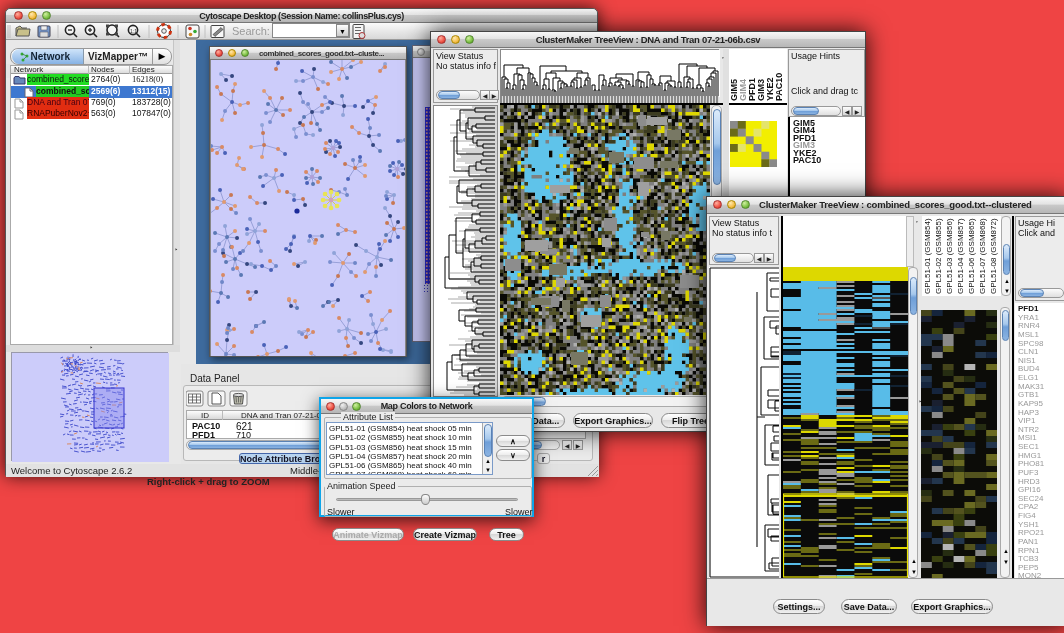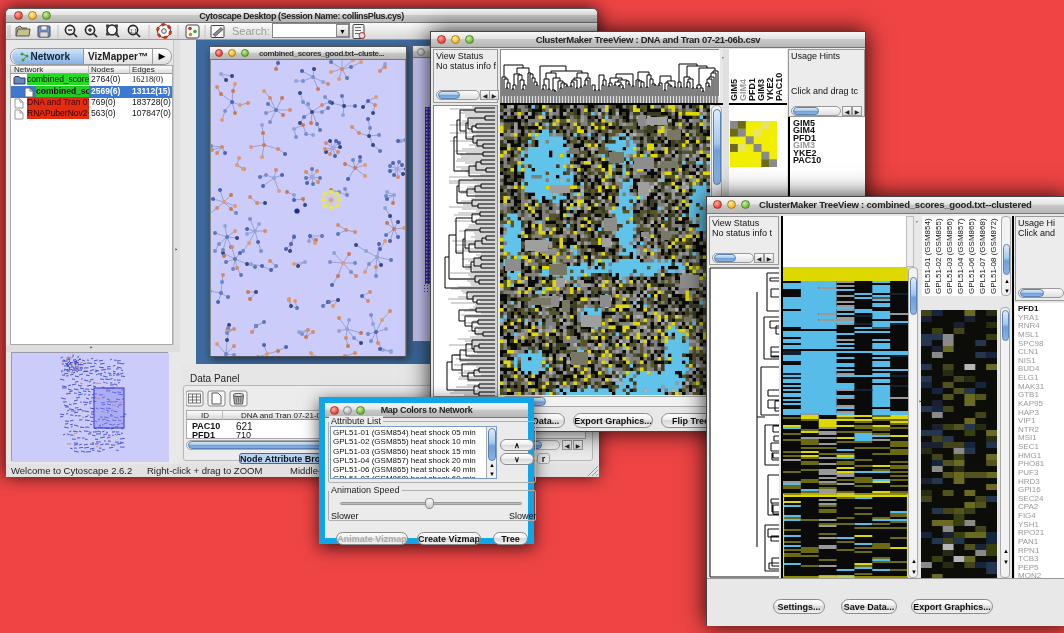--- a/index.html
+++ b/index.html
@@ -245,21 +245,21 @@
       </div>
       <div class="sarr" style="left:378px; top:54px;">◀</div>
       <div class="sarr" style="left:389px; top:54px;">▶</div>
     </div>
     <div class="abs nw" style="left:58px; top:89px; width:84px; height:11px; background:#b8d4f0; border:1px solid #4466aa; border-radius:3px; font-size:9px; font-weight:bold; color:#112; text-align:center; line-height:10px; overflow:hidden;">Node Attribute Brows</div>
     <div class="abs" style="left:356px; top:89px; width:13px; height:11px; background:#ececec; border:1px solid #aaa; border-radius:3px; font-size:9px; font-weight:bold; color:#112; text-align:center;">r</div>
   </div>
 
   <div class="abs" style="left:0; top:455px; width:593px; height:13px; background:#e2e2e2; font-size:9.5px; color:#222;">
     <span class="abs nw" style="left:5px; top:1px;">Welcome to Cytoscape 2.6.2</span>
-    <span class="abs nw" style="left:141px; top:1px;">Right-click + drag  to  ZOOM</span>
+    <span class="abs nw" style="left:141px; top:12px;font-weight:bold;">Right-click + drag  to  ZOOM</span>
     <span class="abs nw" style="left:284px; top:1px;">Middle-</span>
     <svg class="abs" style="left:580px; top:0px;" width="13" height="13">
           <g stroke="#999" stroke-width="1">
             <line x1="12" y1="2" x2="2" y2="12"></line>
             <line x1="12" y1="6" x2="6" y2="12"></line>
             <line x1="12" y1="10" x2="10" y2="12"></line>
           </g>
         </svg>
   </div>
 </div>
@@ -390,28 +390,28 @@
   <div class="abs" style="left:70px; top:364px; width:364px; height:11px; background:#f2f2f2; border:1px solid #aaa; border-radius:5px;">
     <div class="spill" style="left:2px; top:0px; width:42px; height:9px;"></div>
   </div>
 
   <div class="btn" style="left:8px; top:381px; width:56px; height:15px; line-height:14px;">Settings...</div>
   <div class="btn" style="left:72px; top:381px; width:62px; height:15px; line-height:14px;">Save Data...</div>
   <div class="btn" style="left:142px; top:381px; width:80px; height:15px; line-height:14px;">Export Graphics...</div>
   <div class="btn" style="left:230px; top:381px; width:76px; height:15px; line-height:14px; text-align:left; padding-left:10px;">Flip Tree No</div>
 </div>
 
-<div class="abs" style="left:319px; top:397px; width:215px; height:147px; background:#ebebeb; border:6px solid #0ea5e9; box-shadow:0 4px 16px rgba(0,0,0,0.7);">
+<div class="abs" style="left:319px; top:397px; width:215px; height:120px; background:#ebebeb; border:2px solid #0ea5e9; box-shadow:0 4px 16px rgba(0,0,0,0.7);">
   <div class="titlebar" style="position:absolute; left:0; top:0; width:100%; height:15px;">
     <div class="tl r" style="left:5px; top:3px;"></div>
         <div class="tl off" style="left:18px; top:3px;"></div>
         <div class="tl g" style="left:31px; top:3px;"></div>
     <div class="ttext" style="font-size:9px;">Map Colors to Network</div>
   </div>
-  <div class="gplab nw" style="left:4px; top:13px;">Attribute List</div>
+  <div class="gplab nw" style="left:20px; top:13px;">Attribute List</div>
   <div class="gp" style="left:3px; top:18px; width:208px; height:62px;"></div>
   <div class="abs nw" style="left:5px; top:23px; width:167px; height:53px; background:#fff; border:1px solid #7a9ac8; font-size:8px; color:#111; line-height:9.3px; padding:1px 0 0 2px; overflow:hidden;">GPL51-01 (GSM854) heat shock 05 min<br>GPL51-02 (GSM855) heat shock 10 min<br>GPL51-03 (GSM856) heat shock 15 min<br>GPL51-04 (GSM857) heat shock 20 min<br>GPL51-06 (GSM865) heat shock 40 min<br>GPL51-07 (GSM868) heat shock 60 min</div>
   <div class="abs" style="left:161px; top:24px; width:10px; height:51px; background:#f0f0f0; border-left:1px solid #aaa;">
     <div class="spill" style="left:1px; top:1px; width:8px; height:33px; border-radius:4px;"></div>
     <div class="abs" style="left:1px; top:34px; width:8px; height:8px; font-size:6px; text-align:center; line-height:8px;">▲</div>
     <div class="abs" style="left:1px; top:43px; width:8px; height:8px; font-size:6px; text-align:center; line-height:8px;">▼</div>
   </div>
   <div class="btn" style="left:175px; top:36px; width:34px; height:12px; line-height:11px; font-size:8px; border-radius:6px;">∧</div>
   <div class="btn" style="left:175px; top:50px; width:34px; height:12px; line-height:11px; font-size:8px; border-radius:6px;">∨</div>
   <div class="gplab nw" style="left:4px; top:82px;">Animation Speed</div>

